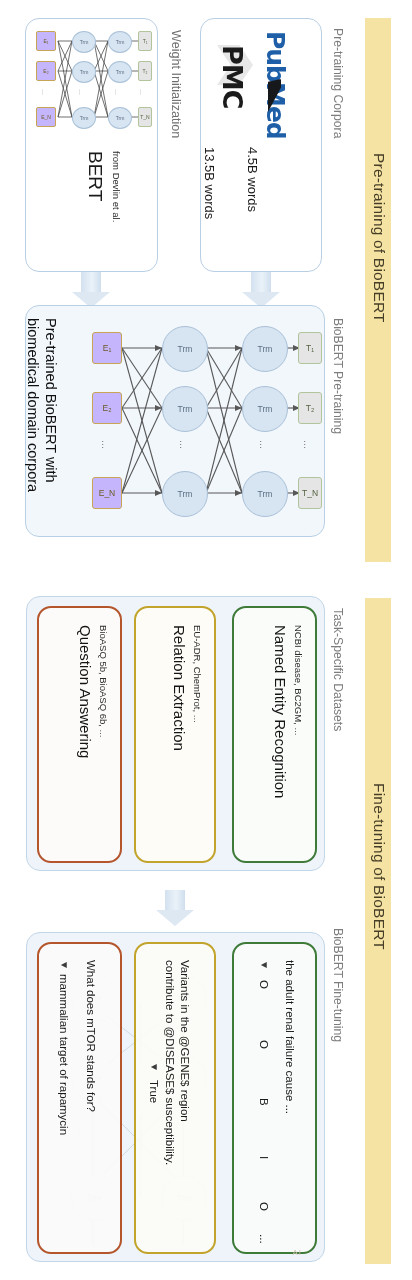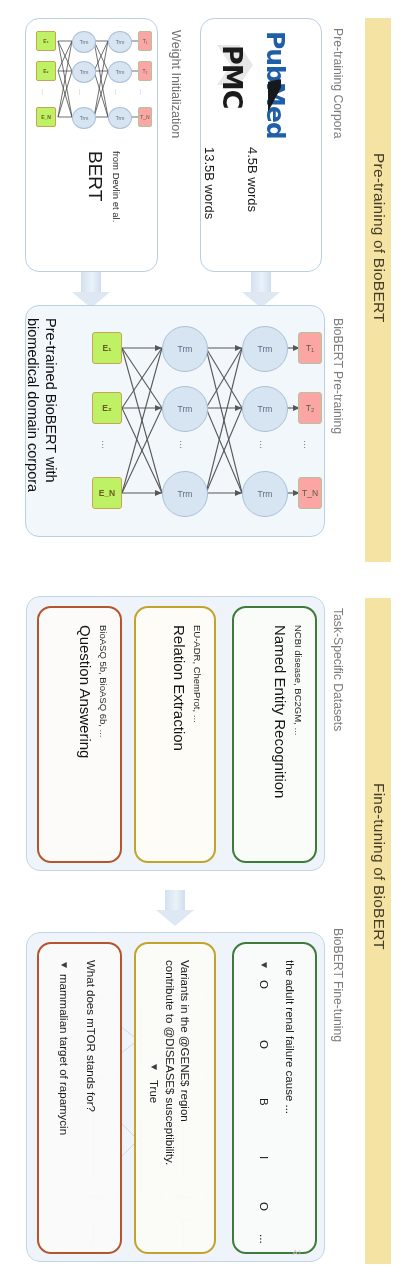--- a/index.html
+++ b/index.html
@@ -57,23 +57,23 @@
     border-top:16px solid #dde8f3;
   }
 
   
   .net{position:absolute;}
   .net .emb,.net .out{
     position:absolute;border-radius:2px;box-sizing:border-box;
     display:flex;align-items:center;justify-content:center;
     font-size:5px;color:#6b5a23;
   }
-  .net .emb{background:#bef264;border:.7px solid #c9a košик;font-weight:bold;}
+  .net .emb{background:#c4b5fd;border:.7px solid #c9a košик;}
   .net .emb{border:.7px solid #c8a554;}
-  .net .out{background:#fca5a5;border:.7px solid #b2c49c;color:#52603f;text-align:right;}
+  .net .out{background:#e5e5e5;border:.7px solid #b2c49c;color:#52603f;text-align:right;}
   .net .trm{
     position:absolute;border-radius:50%;
     background:#d7e4f1;border:.7px solid #a9c0d8;
     display:flex;align-items:center;justify-content:center;
     font-size:5px;color:#5b6e82;
   }
   .net svg{position:absolute;left:0;top:0;overflow:visible;}
   .net .dots{position:absolute;font-size:7px;color:#8a8a8a;}
 
   

